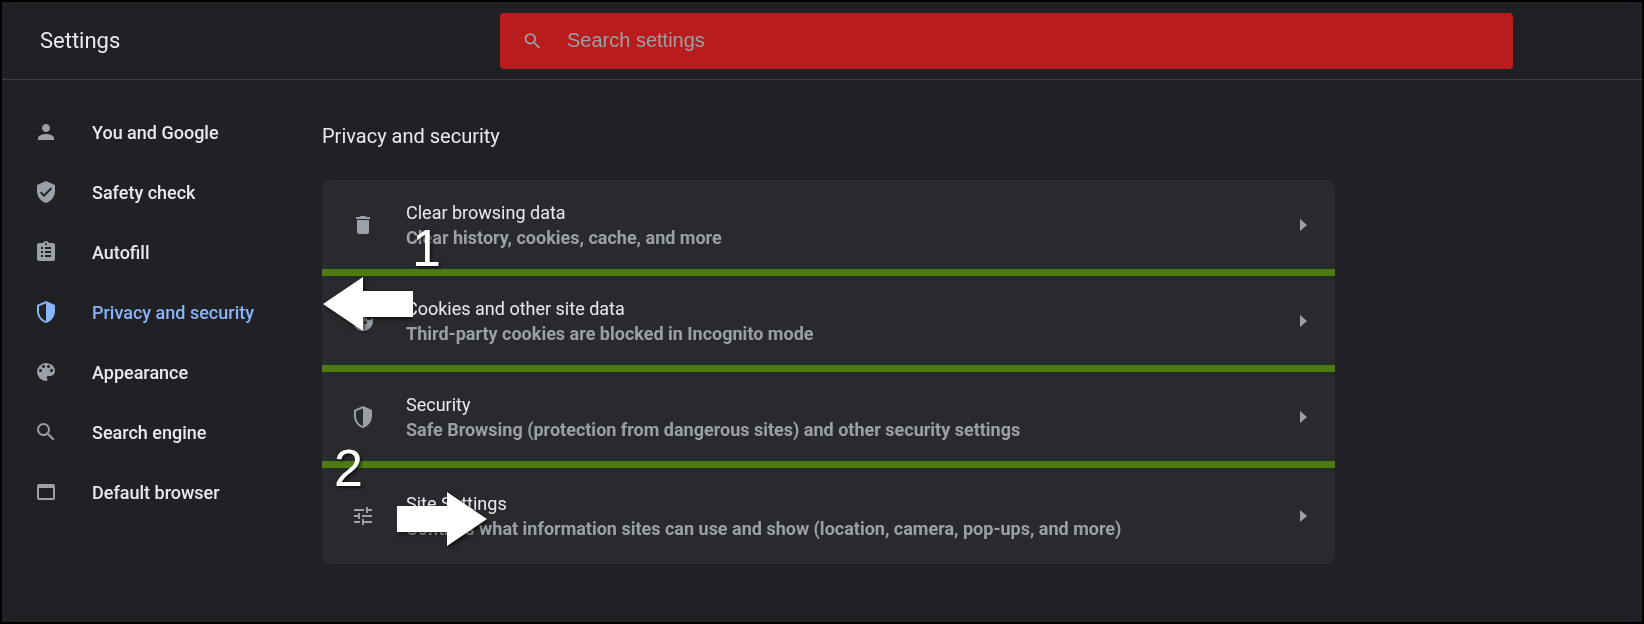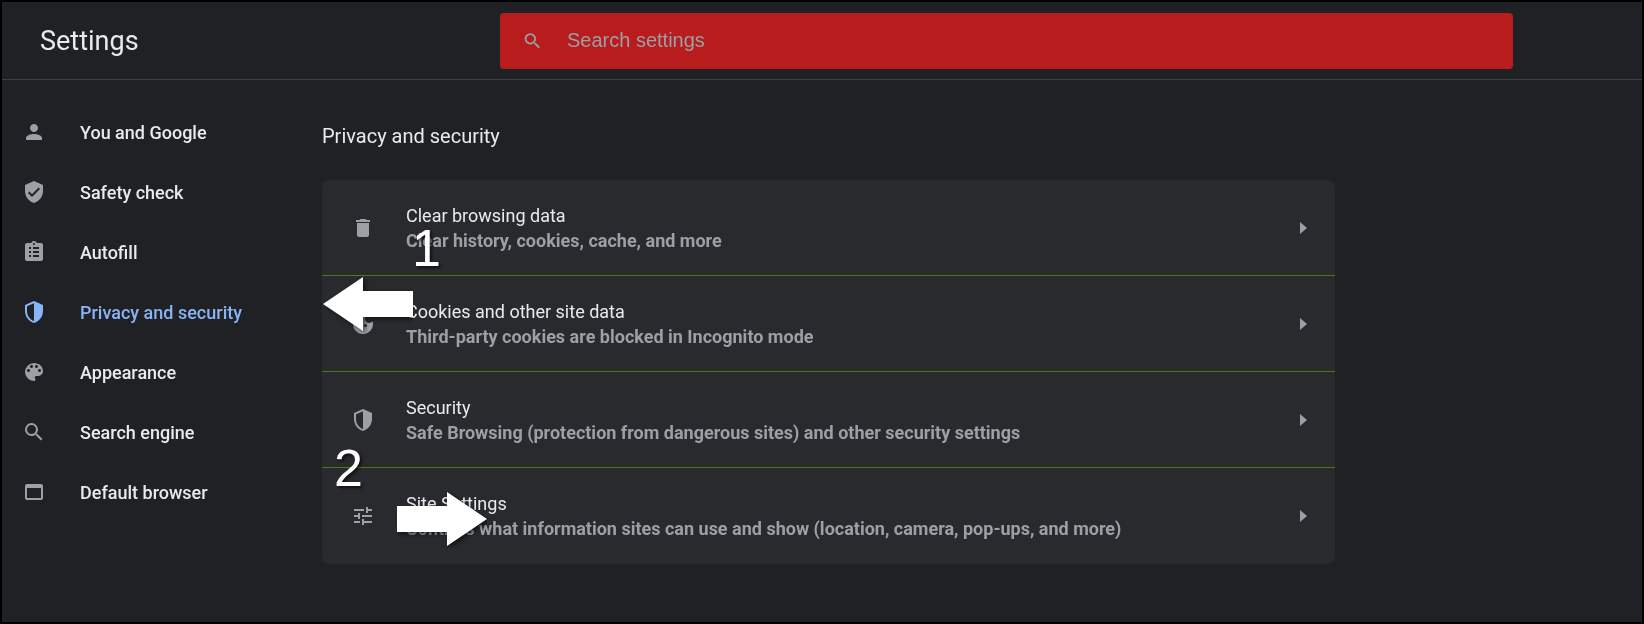--- a/index.html
+++ b/index.html
@@ -14,21 +14,21 @@
       position: relative;
     }
     .header {
       display: flex;
       align-items: center;
       height: 78px;
       border-bottom: 1px solid #3c4043;
       padding-left: 38px;
     }
     .page-title {
-      font-size: 27px;
+      font-size: 22px;
       color: #e8eaed;
       width: 460px;
     }
     .search-container {
       display: flex;
       align-items: center;
       background: #b91c1c;
       border-radius: 4px;
       height: 56px;
       width: 1013px;
@@ -51,21 +51,21 @@
     .search-input::placeholder { color: #9aa0a6; }
     .content { display: flex; }
     .sidebar {
       width: 320px;
       padding-top: 22px;
     }
     .sidebar-item {
       display: flex;
       align-items: center;
       height: 60px;
-      padding-left: 20px;
+      padding-left: 32px;
       cursor: pointer;
       font-size: 18px;
       font-weight: 500;
       color: #e8eaed;
     }
     .sidebar-item .icon {
       width: 24px;
       height: 24px;
       margin-right: 34px;
       display: flex;
@@ -93,21 +93,21 @@
       background: #292a2d;
       border-radius: 8px;
       width: 1013px;
       overflow: hidden;
     }
     .card-item {
       display: flex;
       align-items: center;
       height: 96px;
       padding: 0 28px;
-      border-bottom: 1px solid #4d7c0f;
+      border-bottom: 7px solid #4d7c0f;
       cursor: pointer;
     }
     .card-item:last-child { border-bottom: none; }
     .card-item .card-icon {
       width: 26px;
       height: 26px;
       margin-right: 30px;
       display: flex;
       align-items: center;
       justify-content: center;

